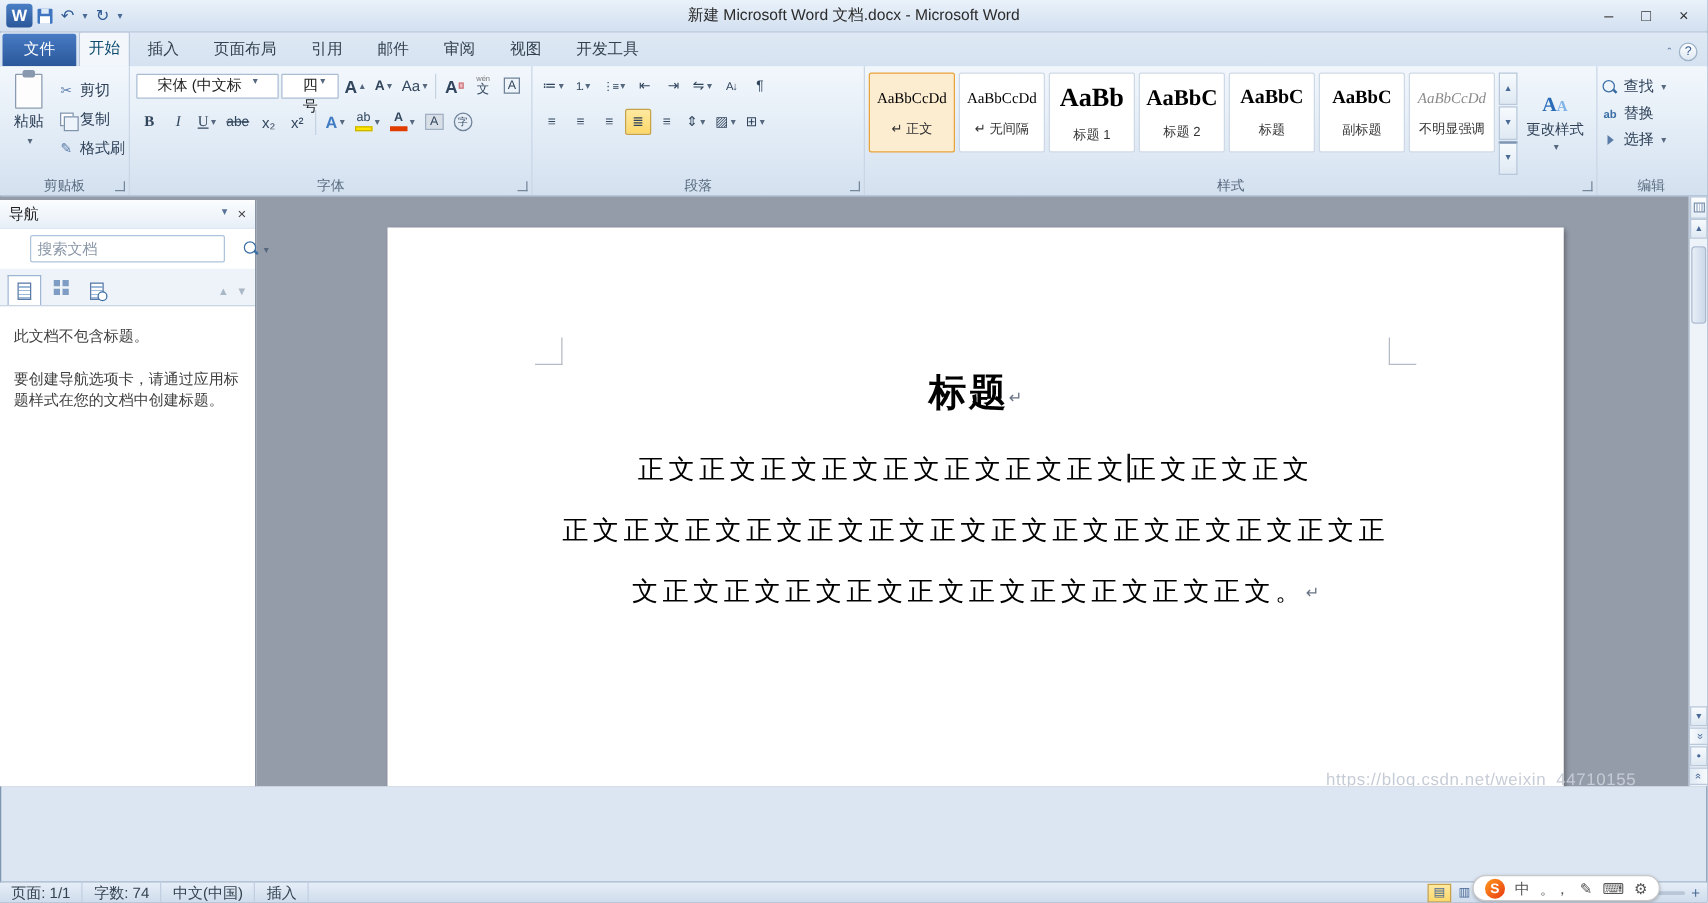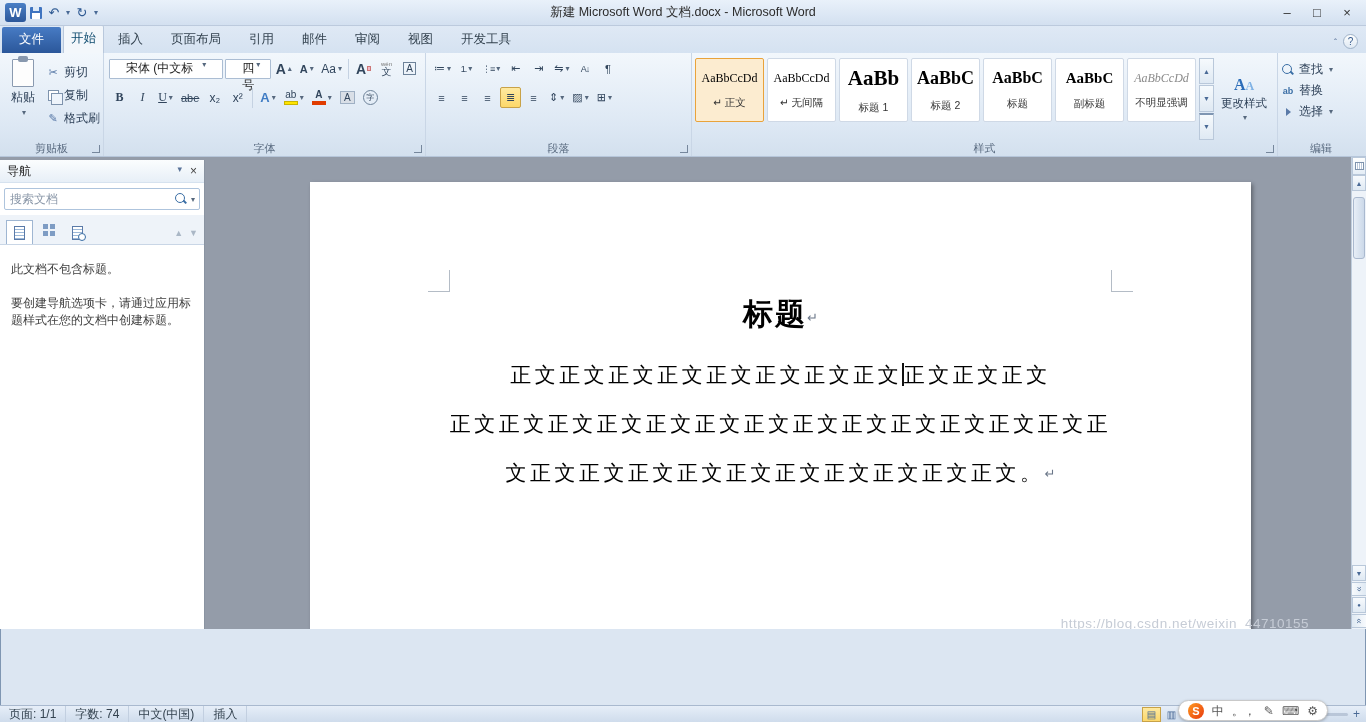--- a/index.html
+++ b/index.html
@@ -95,21 +95,21 @@
 .magicon:after{content:"";position:absolute;left:8px;top:8px;width:4px;height:1.5px;background:#3a6ea5;transform:rotate(45deg)}
 .abicon{font-size:9px;color:#3a6ea5;font-weight:bold}
 .selicon{width:0;height:0;border-left:5px solid #5a7aa8;border-top:4px solid transparent;border-bottom:4px solid transparent}
 
 .main{position:absolute;left:0;top:157px;width:1366px;height:472px;background:#949ca9}
 .navpane{position:absolute;left:0;top:3px;bottom:0;width:205px;background:#fff;border-right:1px solid #8a94a2;display:flex;flex-direction:column}
 .nheader{display:flex;align-items:center;padding:0 7px;height:23px;background:linear-gradient(#fbfdfe,#e7eff7);border-bottom:1px solid #d6e2ef;color:#1e1e1e}
 .nheader .sp{margin-left:auto;display:flex;gap:8px;color:#5a7399}
 .nhbtn{font-size:9px;cursor:default}
 .nhx{font-size:12px;cursor:default;color:#444}
-.nsearchwrap{padding:5px 4px}
+.nsearchwrap{padding:5px 24px}
 .nsearch{display:flex;height:22px;border:1px solid #aec4dd;background:#fff;border-radius:2px;align-items:center}
 .nsearch input{border:0;outline:0;flex:1;font-size:12px;padding:0 5px;color:#333;font-family:"Liberation Sans",sans-serif;background:transparent}
 .nsearch input::placeholder{color:#8a97a8}
 .sdiv{width:1px;height:16px;background:#d0dcea}
 .smagwrap{display:flex;align-items:center;gap:2px;padding:0 5px;cursor:default}
 .ntabs{display:flex;align-items:flex-end;gap:2px;padding:5px 6px 0;border-bottom:1px solid #c9d6e6;background:#eef3f9;height:30px}
 .ntab{width:27px;height:24px;display:flex;align-items:center;justify-content:center;border:1px solid transparent;border-bottom:0;cursor:default}
 .ntab.sel{background:#fff;border-color:#9fb6d2}
 .nico-doc{width:11px;height:14px;border:1px solid #5a7aa8;background:repeating-linear-gradient(#ffffff 0 2px,#9cb8d8 2px 3px)}
 .nico-grid i{display:block;width:5px;height:5px;background:#7e9cc4;box-shadow:7px 0 #7e9cc4,0 7px #7e9cc4,7px 7px #7e9cc4;margin:-6px 6px 6px 0}

